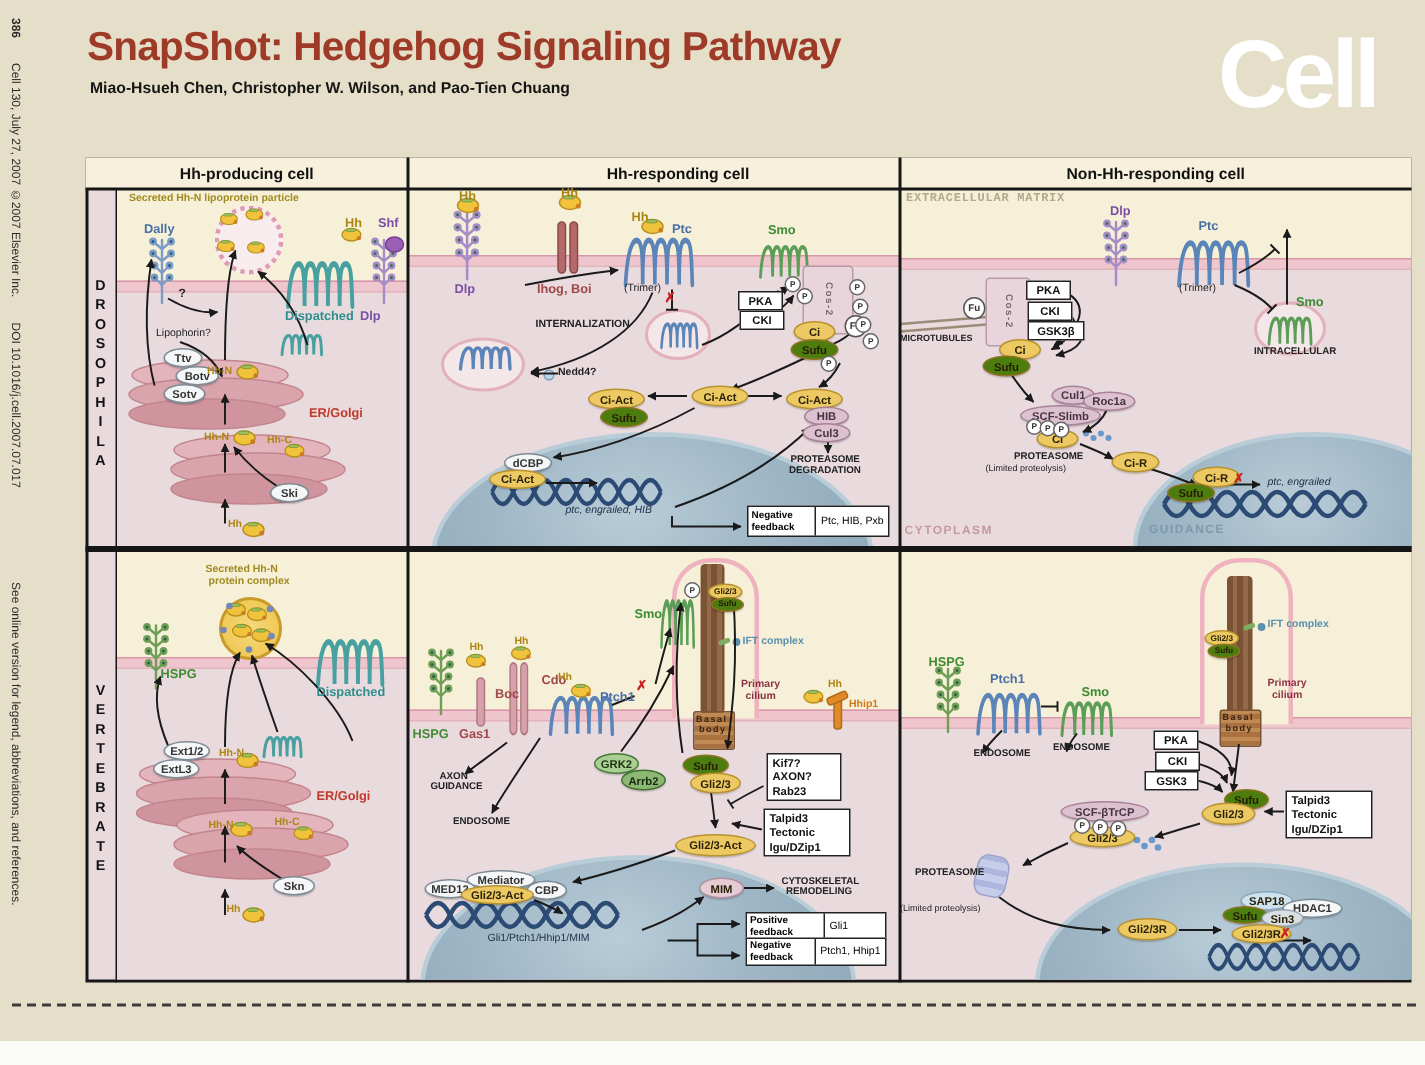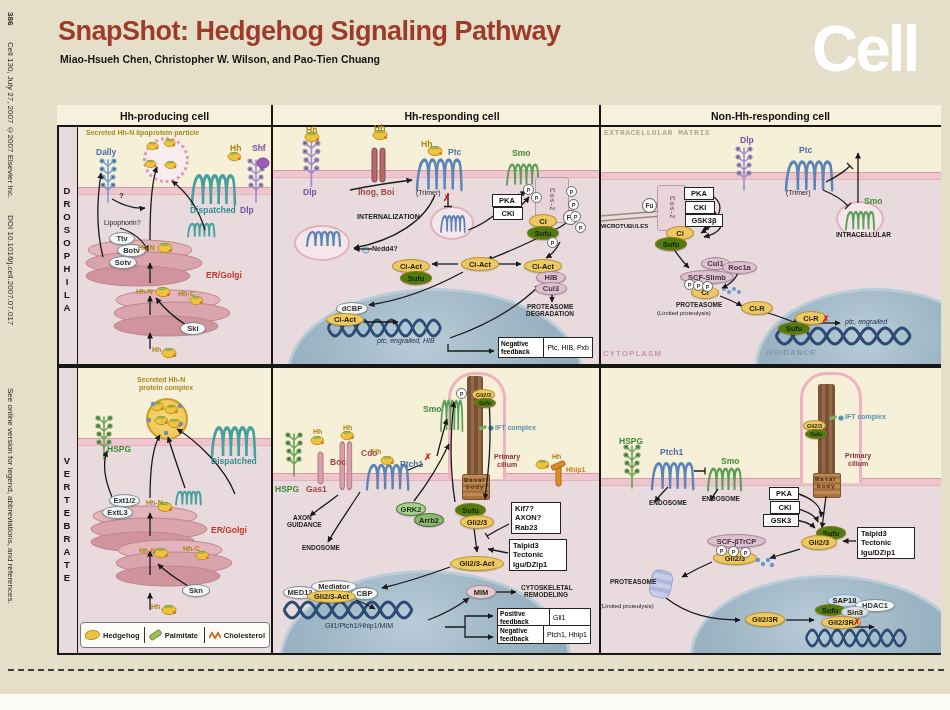--- a/index.html
+++ b/index.html
@@ -451,38 +451,20 @@
   <span class="L s9 green" style="left:107px;top:445px;">HSPG</span>
   <span class="L s9 teal" style="left:211px;top:457px;">Dispatched</span>
   <span class="ov wht" style="left:109px;top:494px;width:29px;height:11px;">Ext1/2</span>
   <span class="ov wht" style="left:102px;top:506px;width:29px;height:11px;">ExtL3</span>
   <span class="L s7 gold" style="left:146px;top:499px;">Hh-N</span>
   <span class="L s9 red" style="left:211px;top:526px;">ER/Golgi</span>
   <span class="L s7 gold" style="left:139px;top:547px;">Hh-N</span>
   <span class="L s7 gold" style="left:183px;top:545px;">Hh-C</span>
   <span class="ov wht" style="left:182px;top:584px;width:26px;height:11px;">Skn</span>
   <span class="L s7 gold" style="left:151px;top:603px;">Hh</span>
-  <div class="lgd" style="left:80px;top:622px;width:188px;height:24px;">
-    <span class="it">
-        <span class="ic-hh"></span>
-        <span>Hedgehog</span>
-      </span>
-    <span class="sep"></span>
-    <span class="it">
-        <span class="ic-palm"></span>
-        <span>Palmitate</span>
-      </span>
-    <span class="sep"></span>
-    <span class="it">
-        <svg width="12" height="9">
-          <polyline points="0,7 3,2 6,7 9,2 12,7" stroke="#c96a1e" stroke-width="1.8" fill="none"></polyline>
-        </svg>
-        <span>Cholesterol</span>
-      </span>
-  </div>
 
   <span class="L s9 green" style="left:275px;top:485px;">HSPG</span>
   <span class="L s7 gold" style="left:313px;top:428px;">Hh</span>
   <span class="L s9 maroon" style="left:306px;top:485px;">Gas1</span>
   <span class="L s9 maroon" style="left:330px;top:458px;">Boc</span>
   <span class="L s7 gold" style="left:343px;top:424px;">Hh</span>
   <span class="L s9 maroon" style="left:361px;top:449px;">Cdo</span>
   <span class="L s7 gold" style="left:372px;top:448px;">Hh</span>
   <span class="L s9 blue" style="left:400px;top:460px;">Ptch1</span>
   <span class="L s9 green" style="left:423px;top:405px;">Smo</span>

